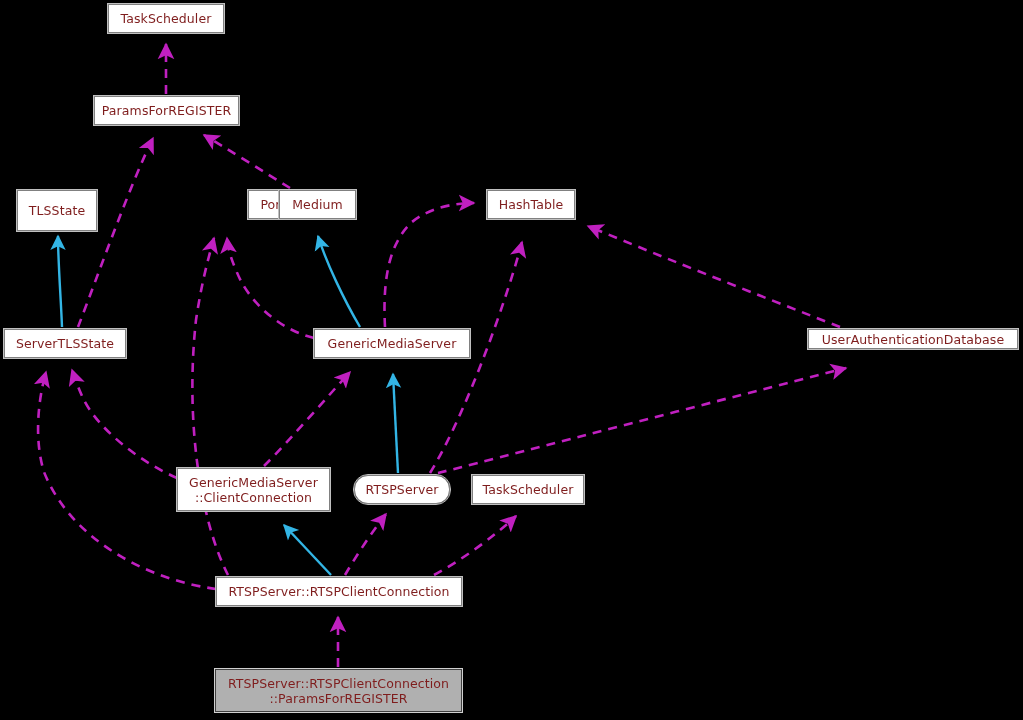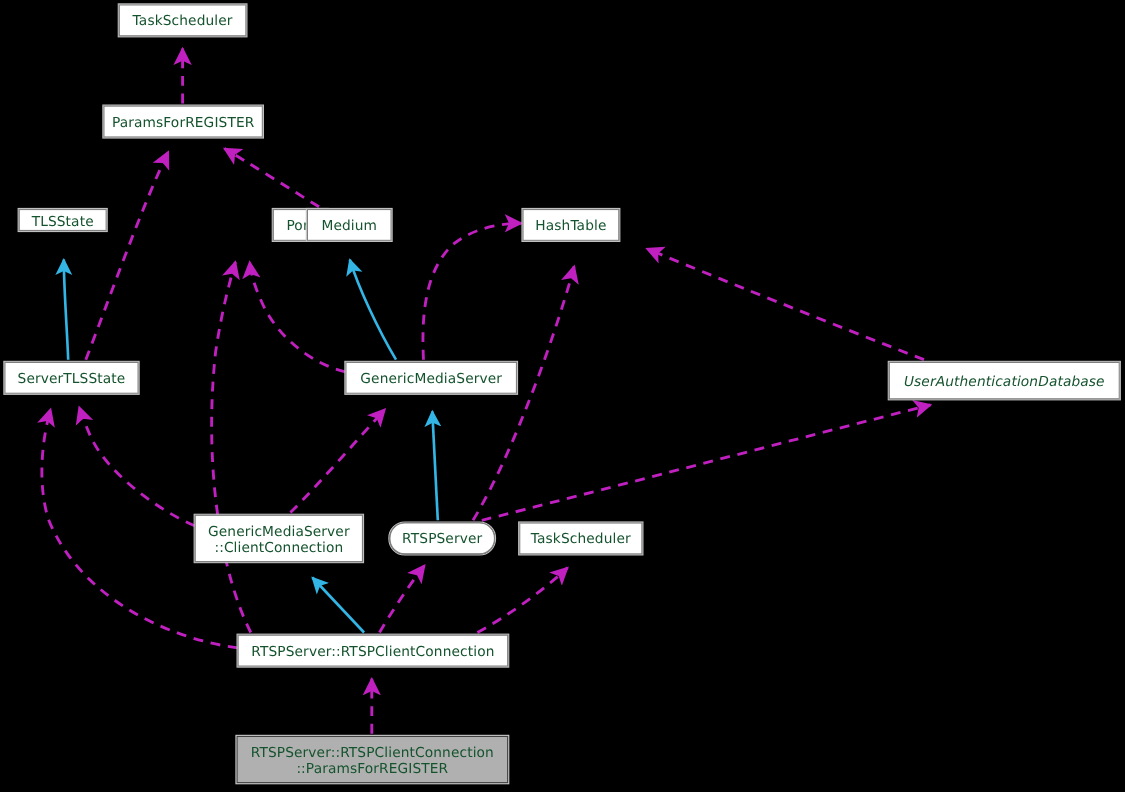--- a/index.html
+++ b/index.html
@@ -24,21 +24,21 @@
   .node {
     position: absolute;
     box-sizing: border-box;
     display: flex;
     align-items: center;
     justify-content: center;
     text-align: center;
     background: #ffffff;
     border: 1px solid #808080;
     outline: 1px solid #c0c0c0;
-    color: #14532d;
+    color: #7f1d1d;
     font-size: 12.5px;
     line-height: 15px;
     letter-spacing: 0.1px;
     white-space: pre-line;
     z-index: 5;
   }
   .node.highlight {
     background: #b0b0b0;
     border: 1px solid #404040;
     outline: 1px solid #d0d0d0;
@@ -98,27 +98,27 @@
     <path d="M 345 575 C 356 556 372 532 386 514" fill="none" stroke="#c020c0" stroke-width="2.6" stroke-dasharray="9,7" marker-end="url(#arrow-usage)"></path>
 
     <path d="M 434 575 C 462 560 496 535 516 516" fill="none" stroke="#c020c0" stroke-width="2.6" stroke-dasharray="9,7" marker-end="url(#arrow-usage)"></path>
 
     <path d="M 338 667 L 338 617" fill="none" stroke="#c020c0" stroke-width="2.6" stroke-dasharray="9,7" marker-end="url(#arrow-usage)"></path>
   </svg>
 
   <div id="node-layer">
       <div class="node" style="left: 108px; top: 4px; width: 116px; height: 29px;"><span class="node-label">TaskScheduler</span></div>
       <div class="node" style="left: 94px; top: 96px; width: 145px; height: 29px;"><span class="node-label">ParamsForREGISTER</span></div>
-      <div class="node" style="left: 17px; top: 190px; width: 80px; height: 20px;"><span class="node-label">TLSState</span></div>
+      <div class="node" style="left: 17px; top: 190px; width: 80px; height: 41px;"><span class="node-label">TLSState</span></div>
       <div class="node" style="left: 200px; top: 190px; width: 50px; height: 29px; margin-left: 48px;"><span class="node-label">Port</span></div>
       <div class="node" style="left: 279px; top: 190px; width: 77px; height: 29px;"><span class="node-label">Medium</span></div>
-      <div class="node" style="left: 475px; top: 190px; width: 88px; height: 29px;"><span class="node-label">HashTable</span></div>
+      <div class="node" style="left: 487px; top: 190px; width: 88px; height: 29px;"><span class="node-label">HashTable</span></div>
       <div class="node" style="left: 4px; top: 329px; width: 122px; height: 29px; align-items: center;"><span class="node-label">ServerTLSState</span></div>
       <div class="node" style="left: 314px; top: 329px; width: 156px; height: 29px;"><span class="node-label">GenericMediaServer</span></div>
-      <div class="node" style="left: 808px; top: 329px; width: 210px; height: 34px; font-style: italic;"><span class="node-label">UserAuthenticationDatabase</span></div>
+      <div class="node" style="left: 808px; top: 329px; width: 210px; height: 20px;"><span class="node-label">UserAuthenticationDatabase</span></div>
       <div class="node" style="left: 177px; top: 468px; width: 153px; height: 43px;"><span class="node-label">GenericMediaServer
 ::ClientConnection</span></div>
       <div class="node" style="left: 354px; top: 475px; width: 96px; height: 29px; border-radius: 14px;"><span class="node-label">RTSPServer</span></div>
       <div class="node" style="left: 472px; top: 475px; width: 112px; height: 29px;"><span class="node-label">TaskScheduler</span></div>
       <div class="node" style="left: 216px; top: 577px; width: 246px; height: 29px;"><span class="node-label">RTSPServer::RTSPClientConnection</span></div>
       <div class="node highlight" style="left: 215px; top: 669px; width: 247px; height: 43px;"><span class="node-label">RTSPServer::RTSPClientConnection
 ::ParamsForREGISTER</span></div>
     </div>
 
 </div>

